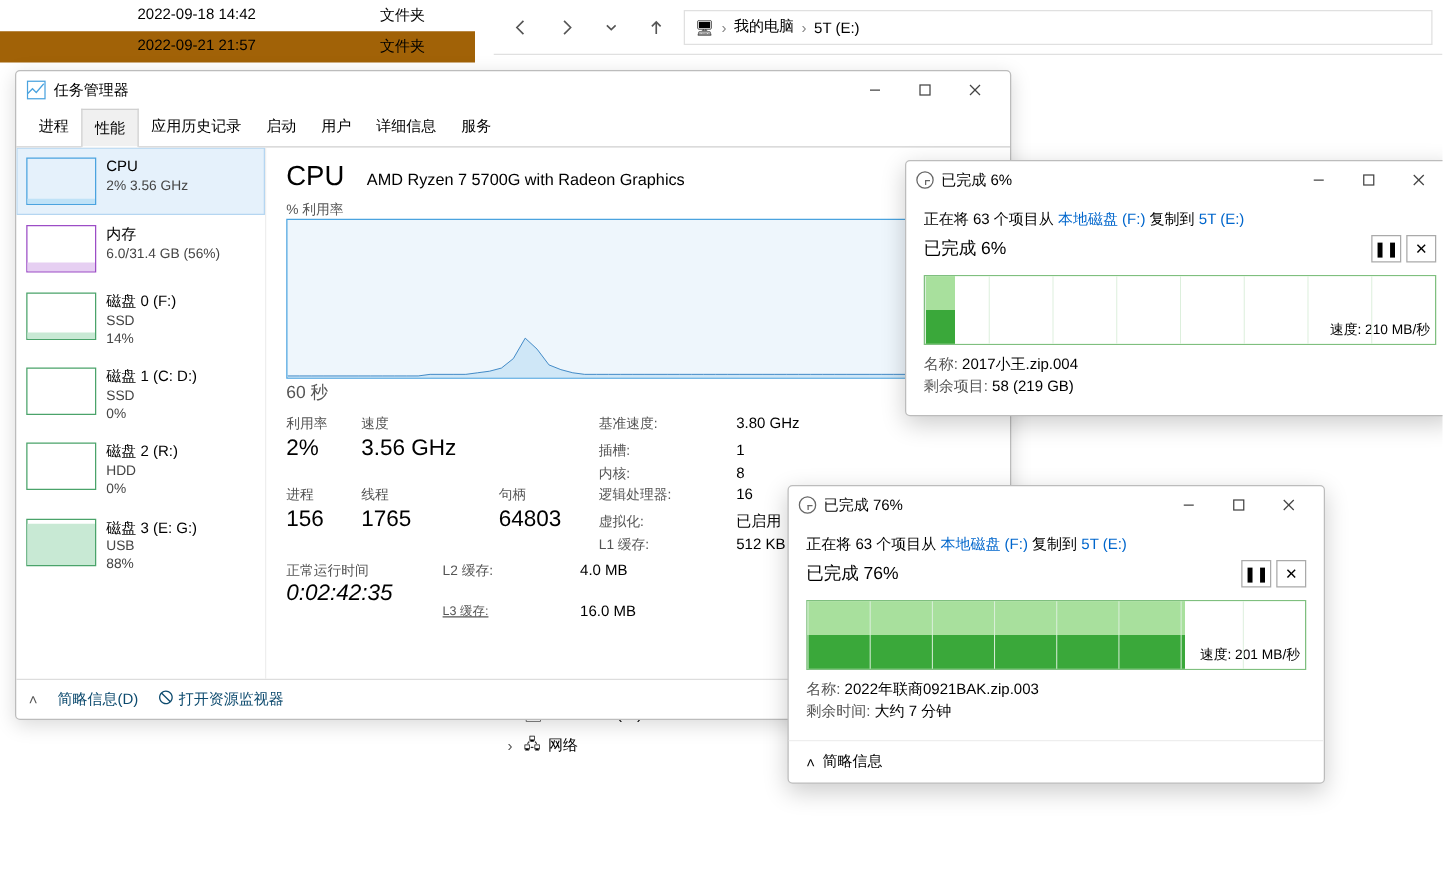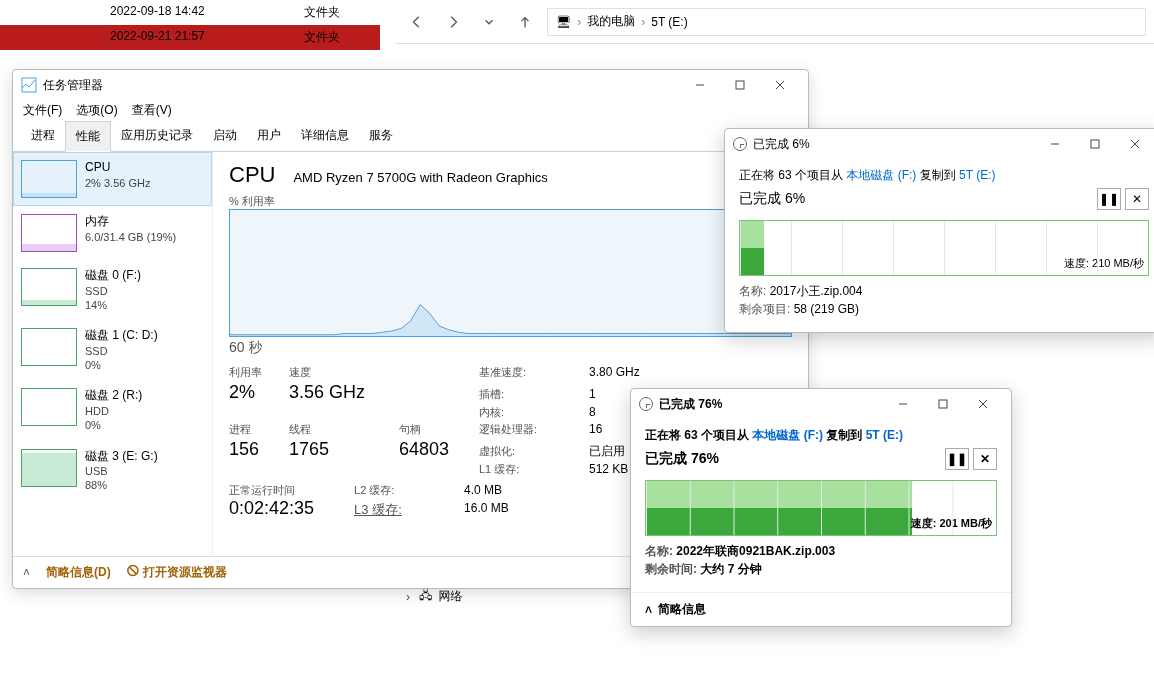--- a/index.html
+++ b/index.html
@@ -1,37 +1,37 @@
 <!DOCTYPE html>
 <html><head>
 <meta charset="utf-8">
 <style>
 * { box-sizing: border-box; margin: 0; padding: 0; font-family: "Segoe UI", "Microsoft YaHei", sans-serif; }
 body { background: #fff; width: 1154px; height: 697px; position: relative; overflow: hidden; font-size: 12px; }
 
 
 .bg-files { position: absolute; left: 0; top: 0; width: 380px; }
 .bg-file-row { display: flex; justify-content: space-between; padding: 4px 40px 4px 110px; font-size: 12px; }
-.bg-file-row.sel { background: #b91c1c; justify-content: space-between; }
+.bg-file-row.sel { background: #a16207; justify-content: space-between; }
 
 
 .explorer-nav { position: absolute; left: 395px; top: 0; right: 0; height: 44px; display: flex; align-items: center; gap: 8px; padding: 0 8px; border-bottom: 1px solid #e0e0e0; background: #fff; }
 .explorer-nav .navbtn { width: 28px; height: 28px; display:flex; align-items:center; justify-content:center; color: #555; cursor: pointer; }
 .breadcrumb { flex: 1; height: 28px; border: 1px solid #e0e0e0; display: flex; align-items: center; padding: 0 8px; font-size: 12px; gap: 6px; }
 .bc-sep { color: #888; }
 .bc-link { cursor: pointer; }
 .explorer-nav svg { width:14px; height:14px; }
 
 
 .tree { position: absolute; left: 395px; top: 560px; width: 240px; font-size: 12px; }
 .tree-item { display:flex; align-items:center; gap:6px; padding:4px 8px; cursor:pointer; }
 .tree-chev { color:#555; width:10px; text-align:center; }
 
 
-.tm { position: absolute; left: 12px; top: 56px; width: 797px; height: 520px; background: #fff; border: 1px solid #bcbcbc; border-radius: 4px; box-shadow: 0 4px 16px rgba(0,0,0,.15); display:flex; flex-direction:column;margin-top:13px; }
+.tm { position: absolute; left: 12px; top: 56px; width: 797px; height: 520px; background: #fff; border: 1px solid #bcbcbc; border-radius: 4px; box-shadow: 0 4px 16px rgba(0,0,0,.15); display:flex; flex-direction:column; }
 .tm-titlebar { display:flex; align-items:center; height:30px; padding:0 8px; }
 .tm-titlebar .tm-icon { width:16px; height:16px; margin-right:6px; }
 .tm-titlebar .spacer { flex:1; }
 .winbtn { width:40px; height:28px; display:flex; align-items:center; justify-content:center; color:#444; cursor:pointer; }
 .winbtn svg { width:10px; height:10px; }
 .tm-menubar { display:flex; gap:14px; padding:2px 10px; font-size:12px; }
 .tm-menubar span { cursor:pointer; }
 .tm-tabs { display:flex; border-bottom:1px solid #d0d0d0; font-size:12px; padding-left:8px; }
 .tm-tab { padding:6px 10px; cursor:pointer; }
 .tm-tab.active { background:#f0f0f0; border:1px solid #d0d0d0; border-bottom-color:#fff; margin-bottom:-1px; }
@@ -53,23 +53,23 @@
 .cpu-head .model { font-size:13px; }
 .graph-label-row { display:flex; justify-content:space-between; color:#555; font-size:11px; margin-top:6px; }
 .cpu-graph { border:1px solid #4aa3df; height:128px; position:relative; background:linear-gradient(to right, #eef6fc 0 100%); }
 .cpu-graph svg { position:absolute; inset:0; width:100%; height:100%; }
 .graph-bottom-label { color:#555; font-size:14px; margin-top:2px; }
 .stats-grid { display:grid; grid-template-columns: 60px 110px 80px 110px 80px; row-gap:2px; margin-top:8px; font-size:12px; align-items:baseline; }
 .stats-grid .lbl { color:#555; font-size:11px; }
 .stats-grid .bigv { font-size:18px; }
 .uptime-row { margin-top:6px; }
 .uptime-row .lbl { color:#555; font-size:11px; }
-.uptime-row .val { font-size:18px; }
+.uptime-row .val { font-size:18px;font-style:italic; }
 .tm-footer { border-top:1px solid #ddd; height:32px; display:flex; align-items:center; gap:16px; padding:0 10px; font-size:12px; }
-.tm-footer .link { color:#a16207; cursor:pointer; display:flex; align-items:center; gap:4px;font-weight:bold; }
+.tm-footer .link { color:#0c4a6e; cursor:pointer; display:flex; align-items:center; gap:4px; }
 .tm-footer .chev { color:#555; }
 
 
 .dlg { position:absolute; background:#fff; border:1px solid #bcbcbc; border-radius:4px; box-shadow:0 6px 20px rgba(0,0,0,.2); font-size:12px; display:flex; flex-direction:column; }
 .dlg-title { display:flex; align-items:center; height:30px; padding:0 8px; }
 .dlg-title .spacer{flex:1;}
 .dlg-body { padding:8px 14px 14px; }
 .dlg-from { margin-bottom:4px; }
 .dlg-from a { color:#0066cc; cursor:pointer; text-decoration:none;text-align:right; }
 .dlg-pct { font-size:14px; }
@@ -167,25 +167,20 @@
           <rect x="1" y="1" width="8" height="8" fill="none" stroke="currentColor"></rect>
         </svg>
       </div>
     <div class="winbtn">
         <svg viewBox="0 0 10 10">
           <line x1="1" y1="1" x2="9" y2="9" stroke="currentColor"></line>
           <line x1="9" y1="1" x2="1" y2="9" stroke="currentColor"></line>
         </svg>
       </div>
   </div>
-  <div class="tm-menubar" id="tm-menus">
-      <span>文件(F)</span>
-      <span>选项(O)</span>
-      <span>查看(V)</span>
-    </div>
   <div class="tm-tabs" id="tm-tabs">
       <div class="tm-tab">进程</div>
       <div class="tm-tab active">性能</div>
       <div class="tm-tab">应用历史记录</div>
       <div class="tm-tab">启动</div>
       <div class="tm-tab">用户</div>
       <div class="tm-tab">详细信息</div>
       <div class="tm-tab">服务</div>
     </div>
   <div class="tm-body">
@@ -198,21 +193,21 @@
             <span class="name">CPU</span>
             <span class="sub">2% 3.56 GHz</span>
           </div>
         </div>
         <div class="perf-card">
           <div class="perf-thumb mem">
             <div class="fill" style="height:7px;background:#e6cff2;"></div>
           </div>
   <div class="perf-card-txt">
             <span class="name">内存</span>
-            <span class="sub">6.0/31.4 GB (19%)</span>
+            <span class="sub">6.0/31.4 GB (56%)</span>
           </div>
         </div>
         <div class="perf-card">
           <div class="perf-thumb disk">
             <div class="fill" style="height:5px;background:#c8e9d4;"></div>
           </div>
   <div class="perf-card-txt">
             <span class="name">磁盘 0 (F:)</span>
             <span class="sub">SSD</span>
             <span class="sub">14%</span>
@@ -300,24 +295,24 @@
           <span></span>
           <span></span>
         <span class="lbl">L1 缓存:</span>
         <span>512 KB</span>
       </div>
       <div class="uptime-row" style="display:flex; gap:40px;">
         <div>
           <div class="lbl">正常运行时间</div>
           <div class="val">0:02:42:35</div>
         </div>
-        <div style="flex:1; display:grid; grid-template-columns:110px 80px; font-size:12px; row-gap:2px;">
+        <div style="flex:1; display:grid; grid-template-columns:110px 80px; font-size:12px; row-gap:18px;">
           <span class="lbl" style="color:#555; font-size:11px;">L2 缓存:</span>
           <span>4.0 MB</span>
-          <span class="lbl" style="color:#555; font-size:13px;text-decoration:underline;">L3 缓存:</span>
+          <span class="lbl" style="color:#555; font-size:10px;text-decoration:underline;">L3 缓存:</span>
           <span>16.0 MB</span>
         </div>
       </div>
     </div>
   </div>
   <div class="tm-footer">
     <span class="chev">˄</span>
     <span class="link">简略信息(D)</span>
     <span class="link">
       <span>🛇</span>
@@ -371,21 +366,21 @@
         </div>
       <div class="speed"><span>速度:</span> <span>210 MB/秒</span></div>
     </div>
     <div class="dlg-meta">
       <div><span class="lbl">名称:</span> <span>2017小王.zip.004</span></div>
       <div><span class="lbl">剩余项目:</span> <span>58 (219 GB)</span></div>
     </div>
   </div>
 </div>
 
-<div class="dlg" id="dlg2" style="left: 630px; top: 388px; width: 382px; font-weight: bold;">
+<div class="dlg" id="dlg2" style="left: 630px; top: 388px; width: 430px;">
   <div class="dlg-title">
     <span class="clock-icon"></span>
     <span style="margin-left:6px;">已完成 76%</span>
     <div class="spacer"></div>
     <div class="winbtn">
         <svg viewBox="0 0 10 10">
           <line x1="1" y1="5" x2="9" y2="5" stroke="currentColor"></line>
         </svg>
       </div>
     <div class="winbtn">

